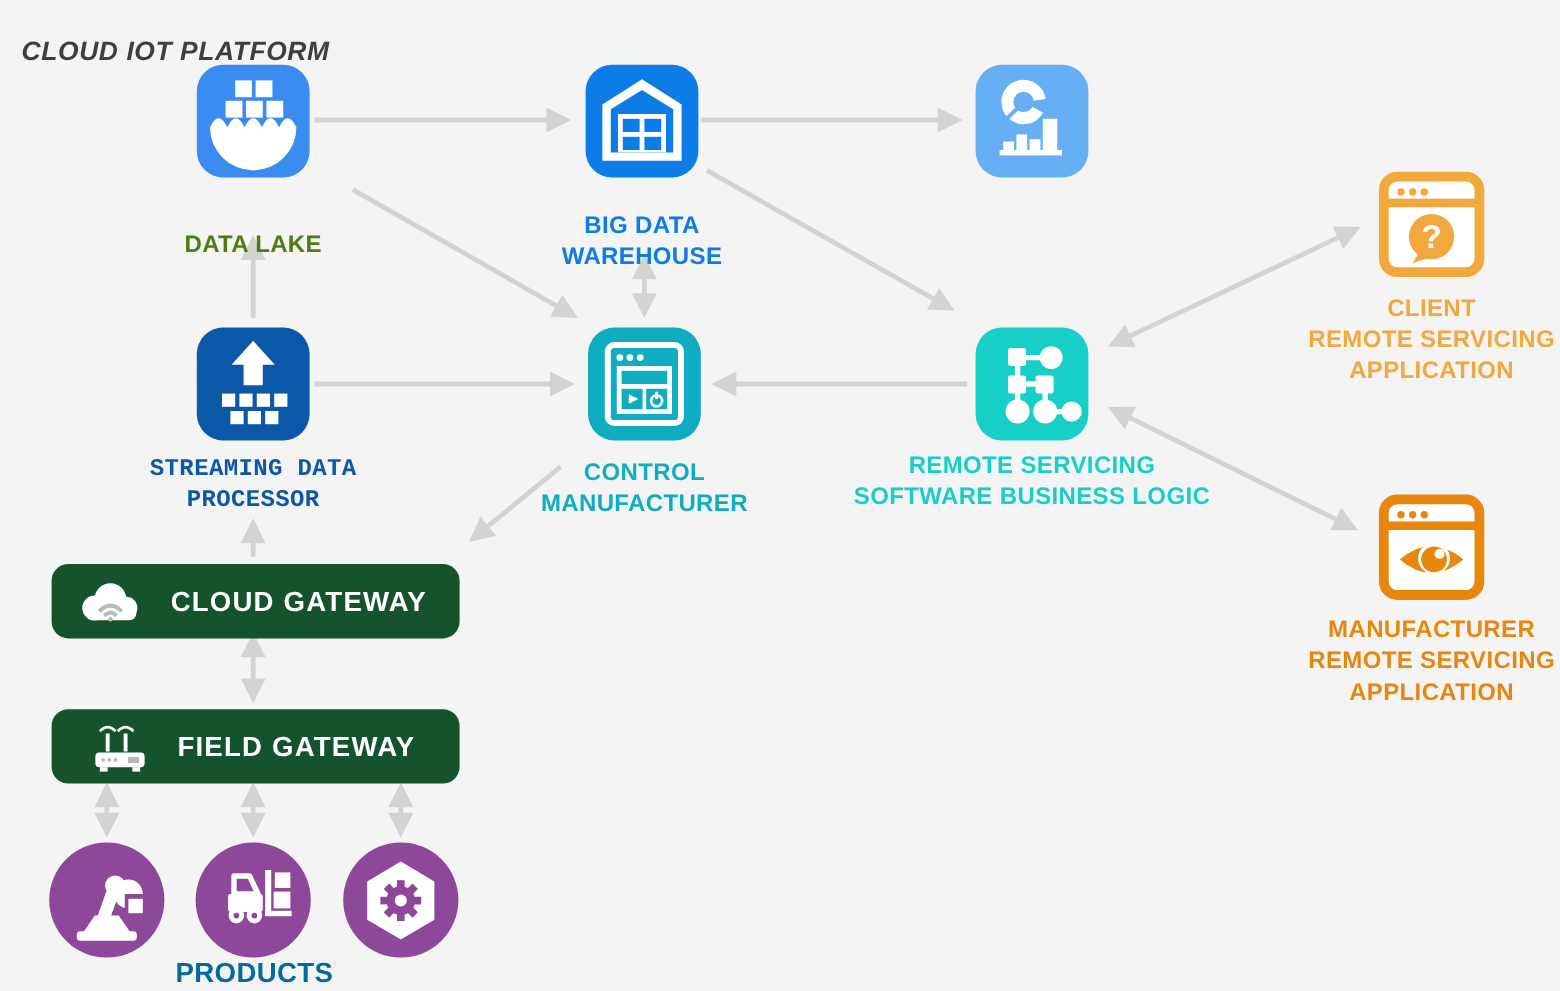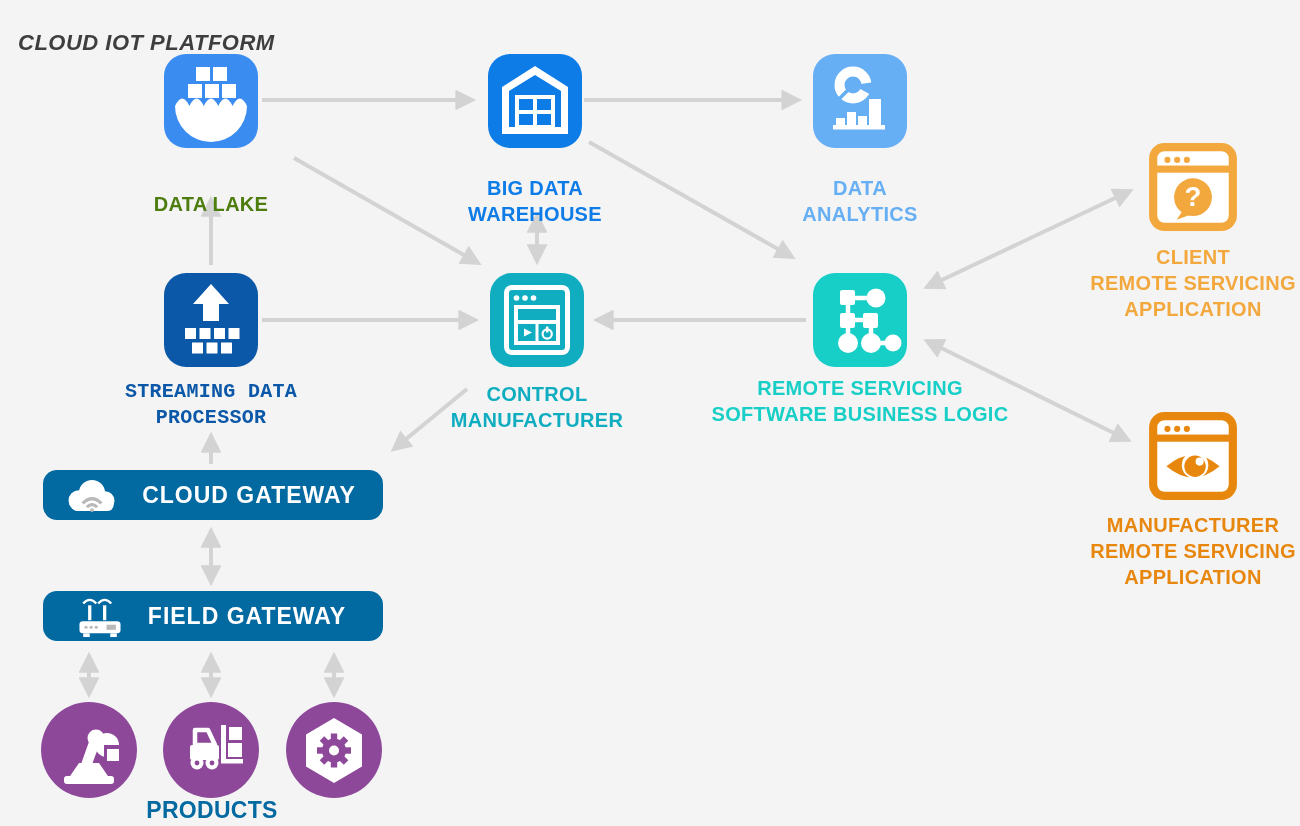--- a/index.html
+++ b/index.html
@@ -12,21 +12,21 @@
   .c-lake{color:#3a8cf1;background:#3a8cf1;}
   .c-wh{color:#0d7ce6;background:#0d7ce6;}
   .c-an{color:#66aff4;background:#66aff4;}
   .c-st{color:#0c58a8;background:#0c58a8;}
   .c-ctrl{color:#10adc0;background:#10adc0;}
   .c-rem{color:#17cfc6;background:#17cfc6;}
   .t-lake{color:#4d7c0f;margin-top:32px;} .t-wh{color:#0d7ce6;} .t-an{color:#66aff4;} .t-st{color:#0c58a8;font-family:Liberation Mono, monospace;}
   .t-ctrl{color:#10adc0;} .t-rem{color:#17cfc6;} .t-client{color:#f3a83e;} .t-manu{color:#e8870e;}
   .t-prod{color:#0369a1;}
   .outline-box{width:96px;height:96px;background:transparent;display:flex;align-items:center;justify-content:center;}
-  .gateway{left:43px;width:340px;height:50px;border-radius:14px;background:#0369a1;display:flex;align-items:center;justify-content:center;gap:20px;padding-right:8px;box-sizing:border-box;}
+  .gateway{left:43px;width:340px;height:62px;border-radius:14px;background:#14532d;display:flex;align-items:center;justify-content:center;gap:20px;padding-right:8px;box-sizing:border-box;}
   .gateway .gtext{color:#fff;font-weight:bold;font-size:23px;letter-spacing:1px;}
   .pcircle{width:96px;height:96px;border-radius:50%;background:#8d4899;display:flex;align-items:center;justify-content:center;}
   #products-label{font-size:23px;}
   svg{display:block;}
 </style>
 </head>
 <body>
 
 <div id="canvas">
 
@@ -98,22 +98,20 @@
       <path d="M40,31 L26,45" stroke="#66aff4" stroke-width="3.5"></path>
       <g fill="#fff">
         <rect x="20" y="71" width="52" height="4.5"></rect>
         <rect x="23" y="64" width="9" height="7"></rect>
           <rect x="34" y="58" width="9" height="13"></rect>
         <rect x="45" y="62" width="9" height="9"></rect>
           <rect x="56" y="45" width="12" height="26"></rect>
       </g>
     </svg>
   </div>
-  <div class="abs node-label t-an" style="left:690px;top:175px">DATA
-ANALYTICS</div>
 
   <div class="abs iconbox c-st" style="left:164px;top:273px">
     <svg width="94" height="94" viewBox="0 0 94 94">
       <g fill="#fff">
         <path d="M47,11 L65,31 L55,31 L55,48 L39,48 L39,31 L29,31 Z"></path>
         <rect x="21" y="55" width="11" height="11"></rect>
           <rect x="35.5" y="55" width="11" height="11"></rect>
           <rect x="50" y="55" width="11" height="11"></rect>
           <rect x="64.5" y="55" width="11" height="11"></rect>
         <rect x="28" y="69.5" width="11" height="11"></rect>

